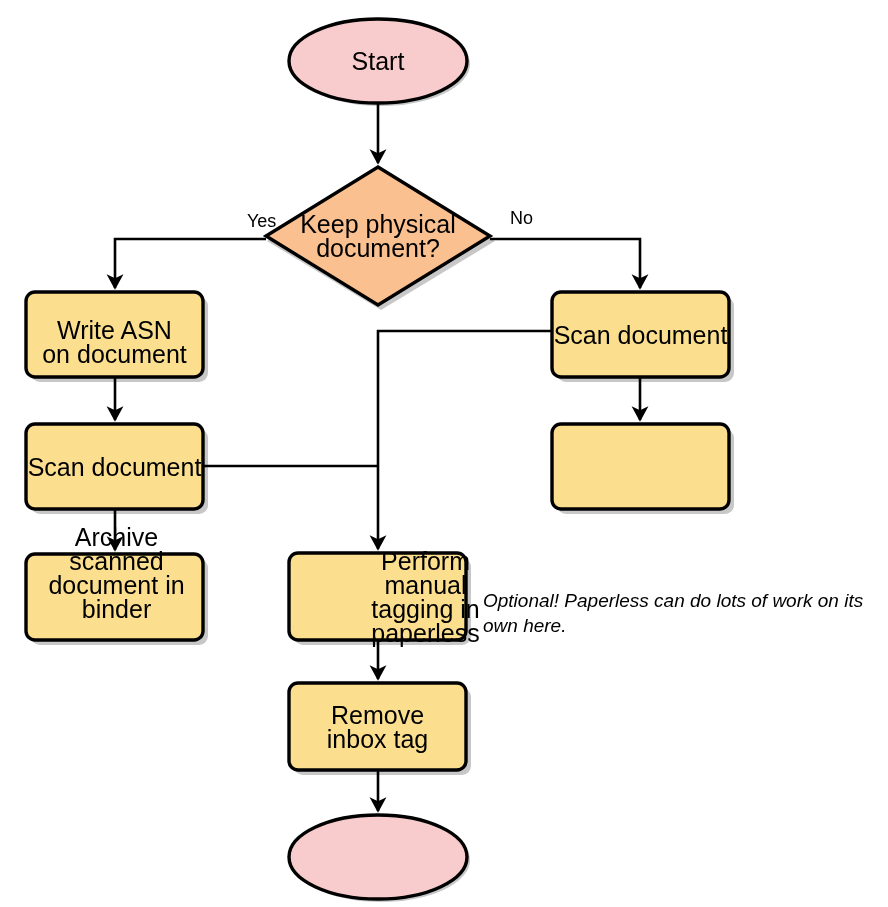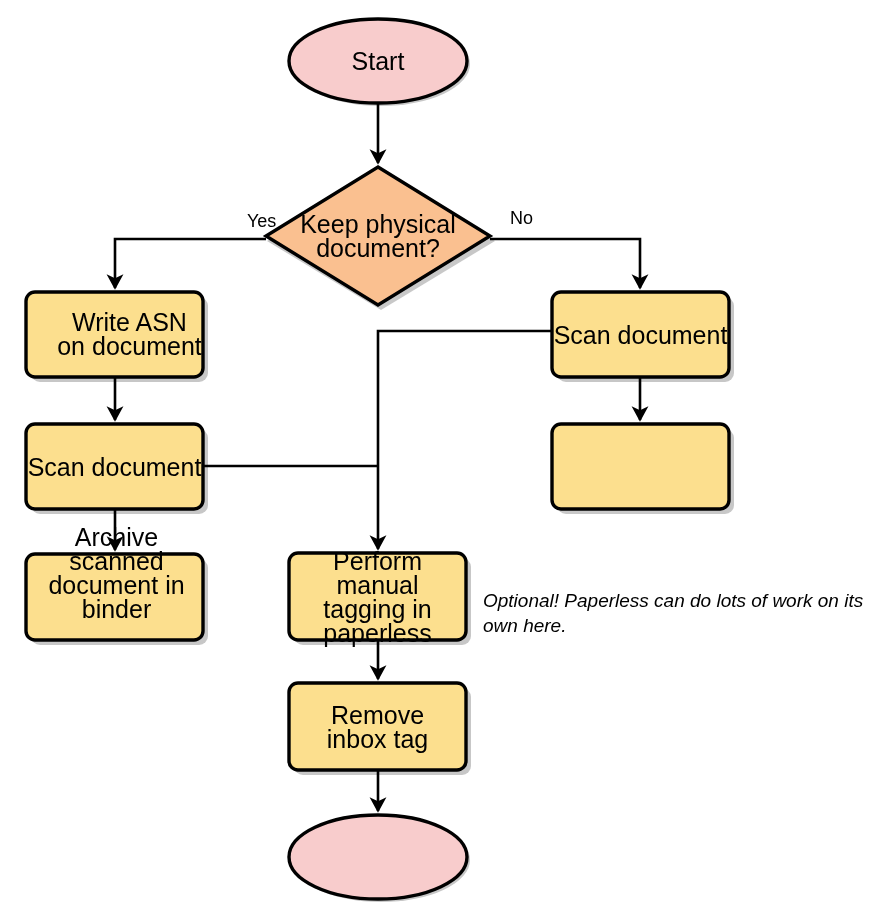--- a/index.html
+++ b/index.html
@@ -120,33 +120,33 @@
       <rect x="289" y="683" width="177" height="87" rx="9" fill="#fcdf8e"></rect>
       <ellipse cx="378" cy="857" rx="89" ry="42" fill="#f8cccc"></ellipse>
     </g>
   </svg>
 
   <div class="node-label" style="left:289px; top:19px; width:178px; height:84px;">Start</div>
 
   <div class="node-label" style="left:266px; top:167px; width:224px; height:138px;">Keep physical
 document?</div>
 
-  <div class="node-label" style="left:26px; top:288px; width:177px; height:92px;padding-left:15px;">Write ASN
+  <div class="node-label" style="left:26px; top:296px; width:177px; height:92px;">Write ASN
 on document</div>
 
   <div class="node-label" style="left:26px; top:424px; width:177px; height:85px;">Scan document</div>
 
   <div class="node-label" style="left:26px; top:530px; width:181px; height:86px;">Archive scanned
 document in
 binder</div>
 
   <div class="node-label" style="left:552px; top:292px; width:177px; height:85px;">Scan document</div>
 
 
-  <div class="node-label" style="left:289px; top:553px; width:177px; height:87px;">Perform manual
+  <div class="node-label" style="left:289px; top:553px; width:177px; height:87px;padding-left:48px;">Perform manual
 tagging in
 paperless</div>
 
   <div class="node-label" style="left:289px; top:683px; width:177px; height:87px;">Remove
 inbox tag</div>
 
 
   <div class="edge-label" style="left:211px; top:211px;margin-left:36px;">Yes</div>
 
   <div class="edge-label" style="left:510px; top:208px;">No</div>

